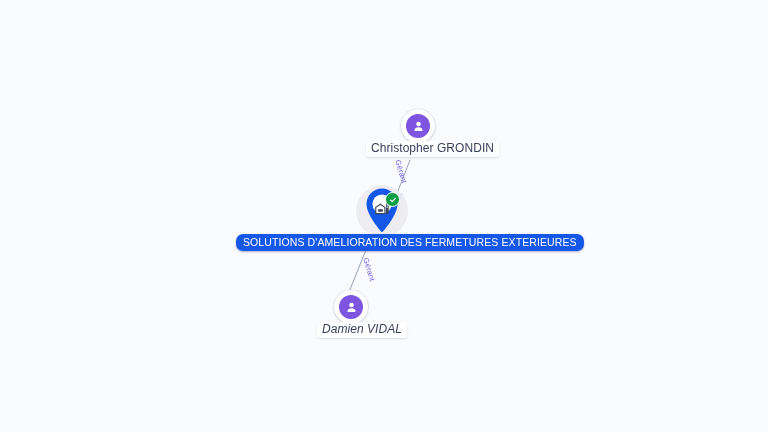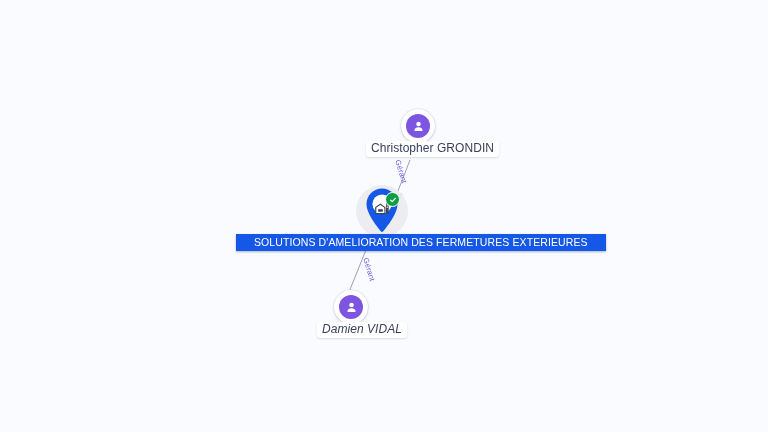--- a/index.html
+++ b/index.html
@@ -149,26 +149,26 @@
     justify-content: center;
   }
 
   
   #company-label {
     position: absolute;
     left: 236px;
     top: 234px;
     height: 17px;
     line-height: 17px;
-    padding: 0 18px;
+    padding: 0 7px;
     background: #1558e8;
     color: #ffffff;
     font-size: 10.5px;
     letter-spacing: 0.1px;
-    border-radius: 0;
+    border-radius: 7px;
     white-space: nowrap;
     box-shadow: 0 1px 2px rgba(20, 40, 110, 0.35);
     box-sizing: border-box;
   }
 </style>
 </head>
 <body>
 
 <div id="graph-canvas">
 

